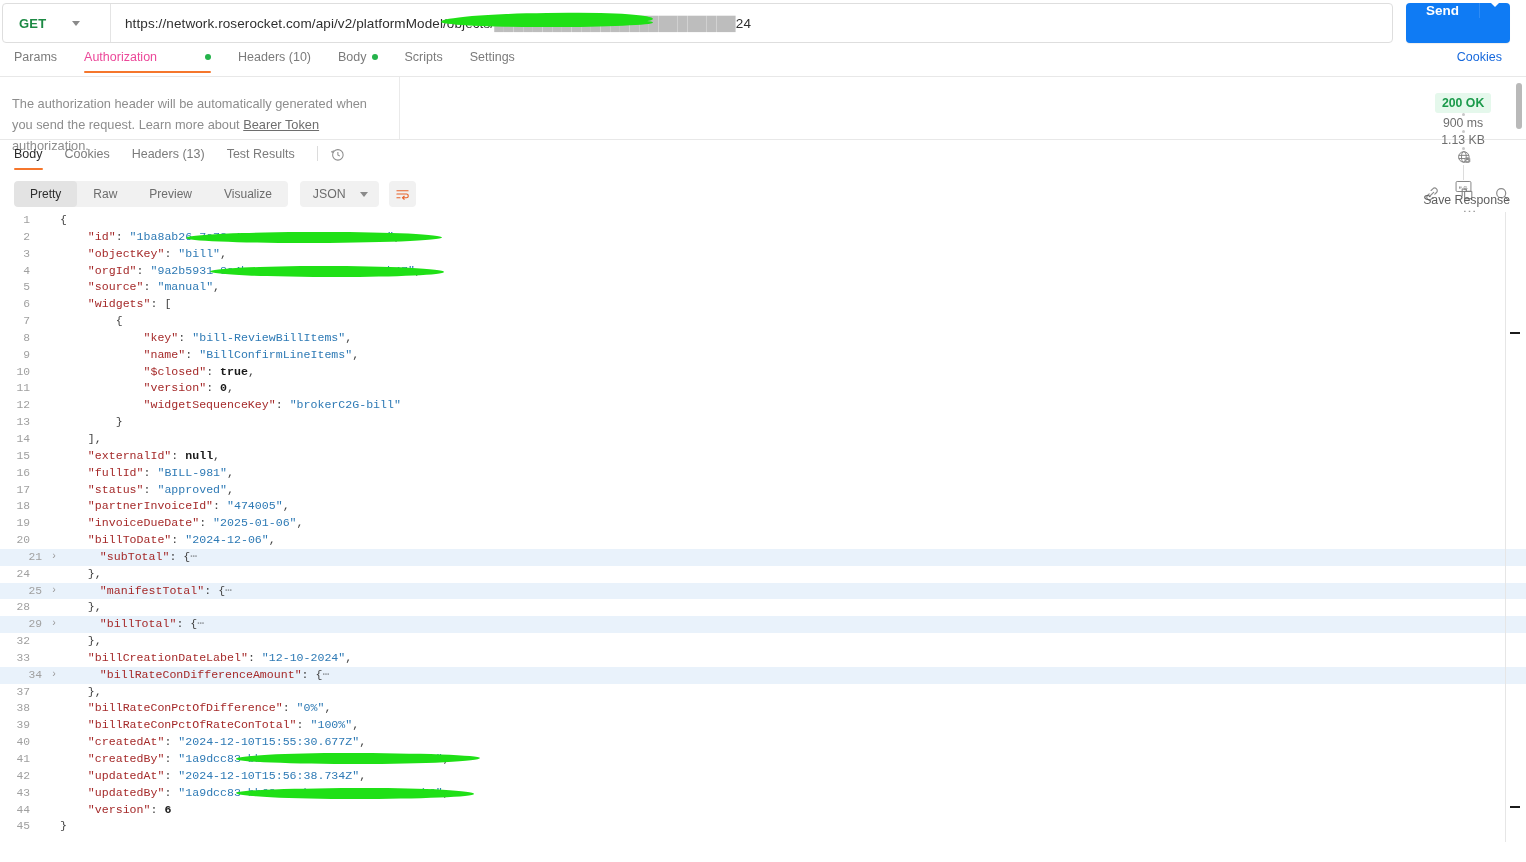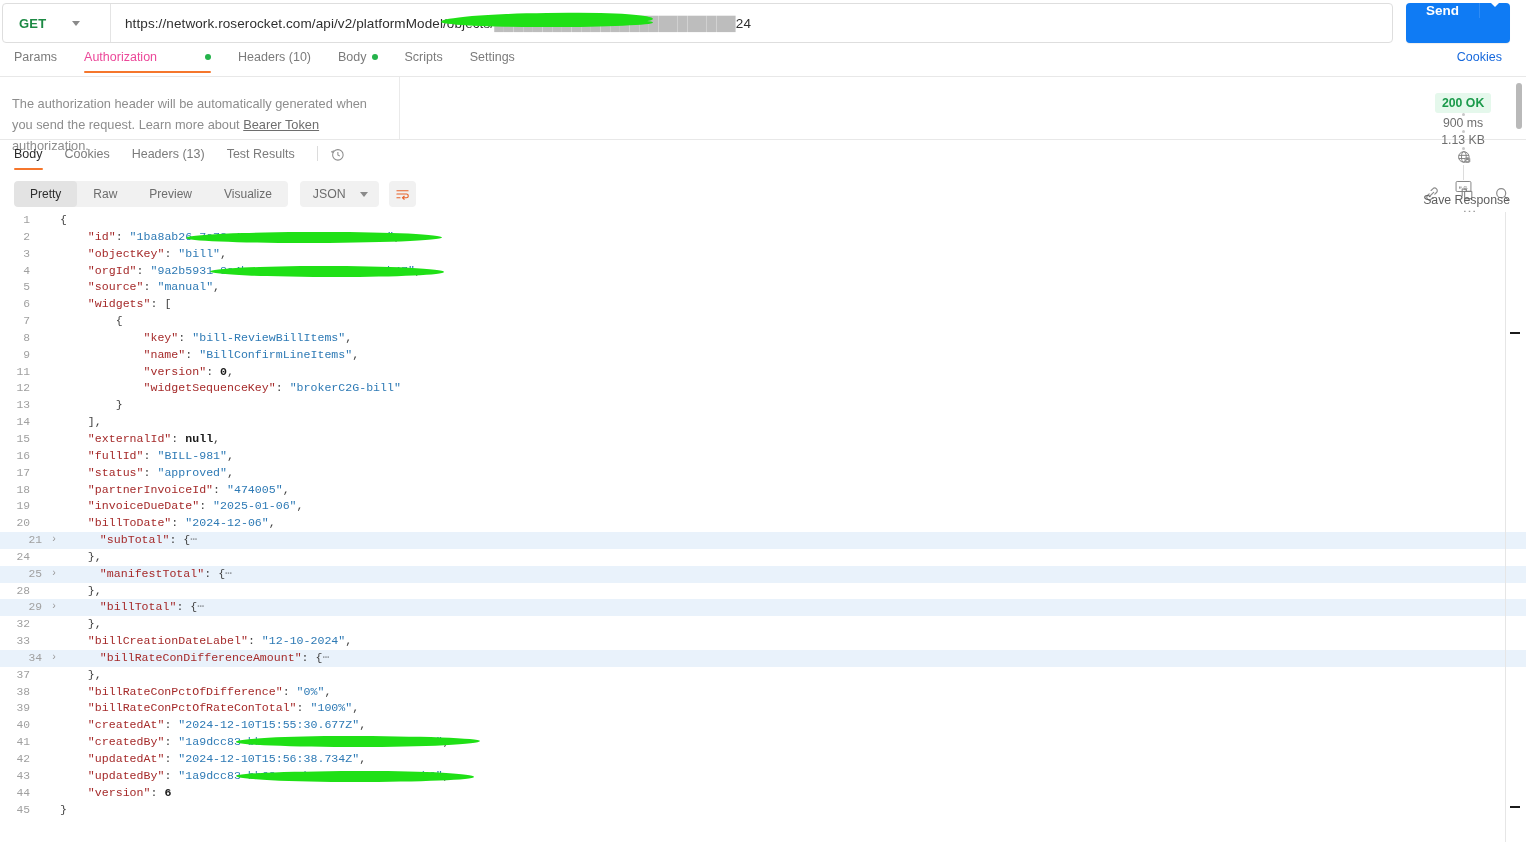--- a/index.html
+++ b/index.html
@@ -609,20 +609,21 @@
   <div id="code-lines">
       <div class="code-line"><div class="gutter">1</div><div class="fold"></div><div class="code-text"><span></span><span class="p">{</span></div></div>
       <div class="code-line"><div class="gutter">2</div><div class="fold"></div><div class="code-text"><span>    </span><span class="k">"id"</span><span class="p">: </span><span class="s">"1ba8ab26-7a73-4a11-921a-88828a820424"</span><span class="p">,</span><span class="redact r-id"></span></div></div>
       <div class="code-line"><div class="gutter">3</div><div class="fold"></div><div class="code-text"><span>    </span><span class="k">"objectKey"</span><span class="p">: </span><span class="s">"bill"</span><span class="p">,</span></div></div>
       <div class="code-line"><div class="gutter">4</div><div class="fold"></div><div class="code-text"><span>    </span><span class="k">"orgId"</span><span class="p">: </span><span class="s">"9a2b5931-8a4b-4aa1-a884-3b48824a8b47"</span><span class="p">,</span><span class="redact r-org"></span></div></div>
       <div class="code-line"><div class="gutter">5</div><div class="fold"></div><div class="code-text"><span>    </span><span class="k">"source"</span><span class="p">: </span><span class="s">"manual"</span><span class="p">,</span></div></div>
       <div class="code-line"><div class="gutter">6</div><div class="fold"></div><div class="code-text"><span>    </span><span class="k">"widgets"</span><span class="p">: </span><span class="p">[</span></div></div>
       <div class="code-line"><div class="gutter">7</div><div class="fold"></div><div class="code-text"><span>        </span><span class="p">{</span></div></div>
       <div class="code-line"><div class="gutter">8</div><div class="fold"></div><div class="code-text"><span>            </span><span class="k">"key"</span><span class="p">: </span><span class="s">"bill-ReviewBillItems"</span><span class="p">,</span></div></div>
       <div class="code-line"><div class="gutter">9</div><div class="fold"></div><div class="code-text"><span>            </span><span class="k">"name"</span><span class="p">: </span><span class="s">"BillConfirmLineItems"</span><span class="p">,</span></div></div>
+      <div class="code-line"><div class="gutter">10</div><div class="fold"></div><div class="code-text"><span>            </span><span class="k">"$closed"</span><span class="p">: </span><span class="n">true</span><span class="p">,</span></div></div>
       <div class="code-line"><div class="gutter">11</div><div class="fold"></div><div class="code-text"><span>            </span><span class="k">"version"</span><span class="p">: </span><span class="n">0</span><span class="p">,</span></div></div>
       <div class="code-line"><div class="gutter">12</div><div class="fold"></div><div class="code-text"><span>            </span><span class="k">"widgetSequenceKey"</span><span class="p">: </span><span class="s">"brokerC2G-bill"</span></div></div>
       <div class="code-line"><div class="gutter">13</div><div class="fold"></div><div class="code-text"><span>        </span><span class="p">}</span></div></div>
       <div class="code-line"><div class="gutter">14</div><div class="fold"></div><div class="code-text"><span>    </span><span class="p">],</span></div></div>
       <div class="code-line"><div class="gutter">15</div><div class="fold"></div><div class="code-text"><span>    </span><span class="k">"externalId"</span><span class="p">: </span><span class="n">null</span><span class="p">,</span></div></div>
       <div class="code-line"><div class="gutter">16</div><div class="fold"></div><div class="code-text"><span>    </span><span class="k">"fullId"</span><span class="p">: </span><span class="s">"BILL-981"</span><span class="p">,</span></div></div>
       <div class="code-line"><div class="gutter">17</div><div class="fold"></div><div class="code-text"><span>    </span><span class="k">"status"</span><span class="p">: </span><span class="s">"approved"</span><span class="p">,</span></div></div>
       <div class="code-line"><div class="gutter">18</div><div class="fold"></div><div class="code-text"><span>    </span><span class="k">"partnerInvoiceId"</span><span class="p">: </span><span class="s">"474005"</span><span class="p">,</span></div></div>
       <div class="code-line"><div class="gutter">19</div><div class="fold"></div><div class="code-text"><span>    </span><span class="k">"invoiceDueDate"</span><span class="p">: </span><span class="s">"2025-01-06"</span><span class="p">,</span></div></div>
       <div class="code-line"><div class="gutter">20</div><div class="fold"></div><div class="code-text"><span>    </span><span class="k">"billToDate"</span><span class="p">: </span><span class="s">"2024-12-06"</span><span class="p">,</span></div></div>

